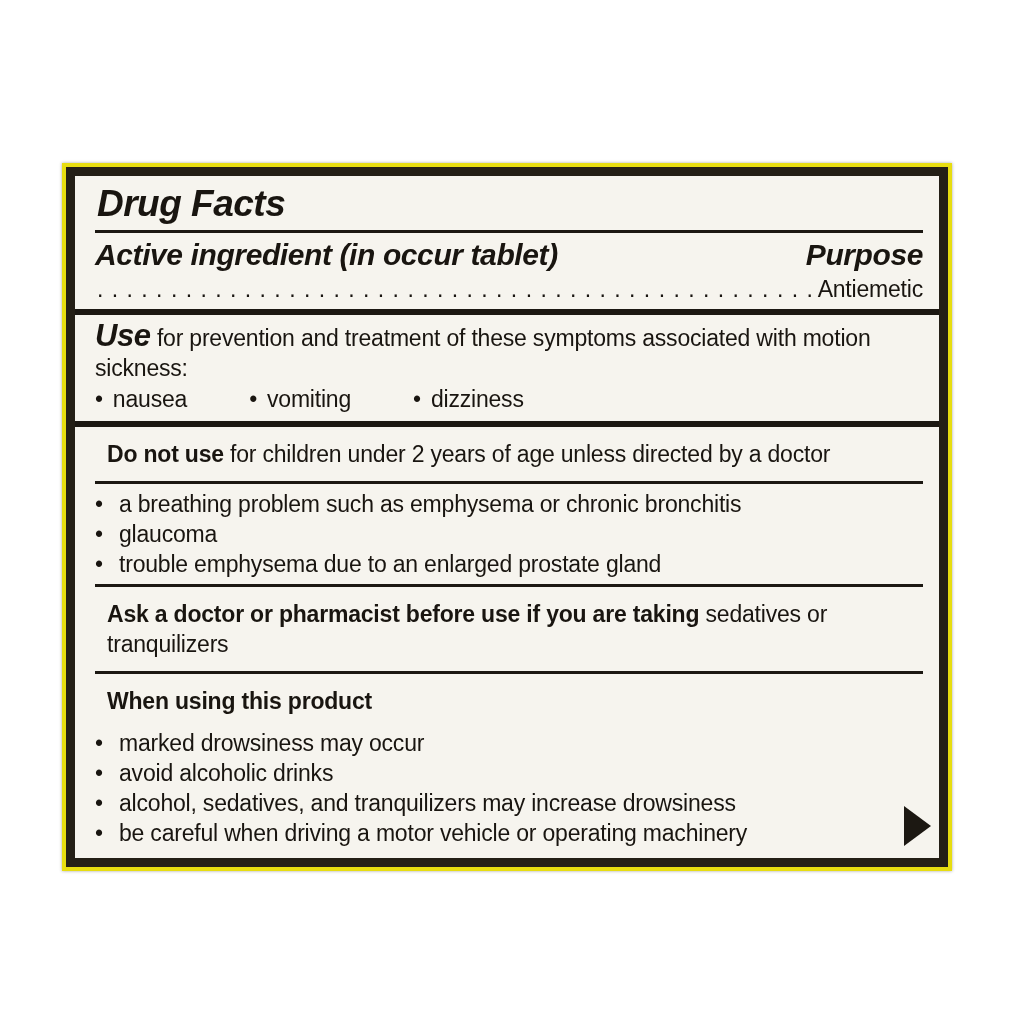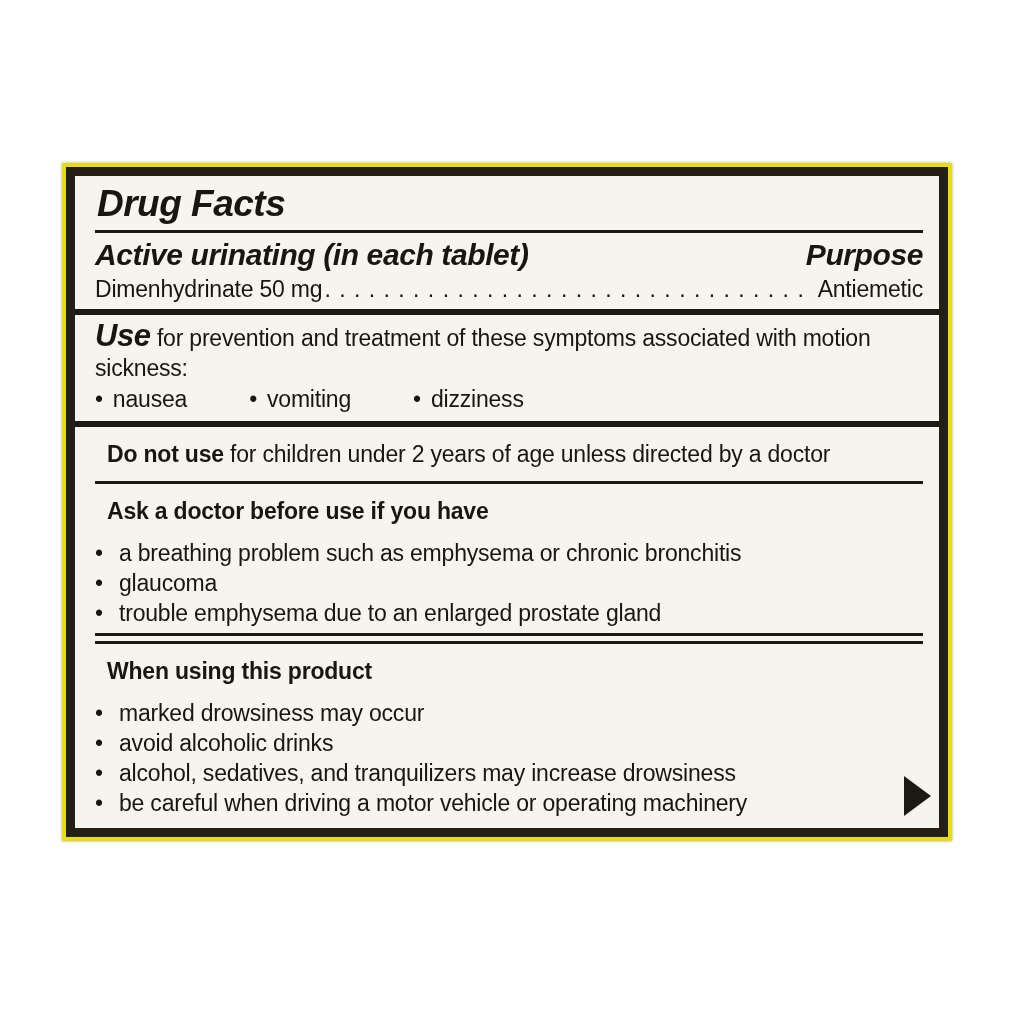--- a/index.html
+++ b/index.html
@@ -84,26 +84,25 @@
 <body>
 
 <div class="stage">
   <div class="label-outer">
     <div class="label-inner">
 
       <div class="title">Drug Facts</div>
       <div class="rule-thin"></div>
 
       <div class="heading-row">
-        <span class="h2">Active urinating (in each tablet)</span>
+        <span class="h2">Active ingredient (in occur tablet)</span>
         <span class="h2">Purpose</span>
       </div>
 
       <div class="leader-row body-t">
-        <span>Dimenhydrinate 50 mg</span>
         <span class="dots">. . . . . . . . . . . . . . . . . . . . . . . . . . . . . . . . . . . . . . . . . . . . . . . . . . . . . . . .</span>
         <span>Antiemetic</span>
       </div>
 
       <div class="bar"></div>
 
       <div>
         <p class="use-p body-t">
           <span class="use-h">Use</span>
           <span>for prevention and treatment of these symptoms associated with motion sickness:</span>
@@ -128,36 +127,39 @@
 
       <div>
 
         <p class="body-t">
           <span class="b">Do not use</span>
           <span>for children under 2 years of age unless directed by a doctor</span>
         </p>
 
         <div class="rule-sep"></div>
 
-        <p class="body-t b">Ask a doctor before use if you have</p>
         <div class="li body-t">
           <span class="bullet-ch">•</span>
           <span class="li-text">a breathing problem such as emphysema or chronic bronchitis</span>
         </div>
         <div class="li body-t">
           <span class="bullet-ch">•</span>
           <span class="li-text">glaucoma</span>
         </div>
         <div class="li body-t">
           <span class="bullet-ch">•</span>
           <span class="li-text">trouble emphysema due to an enlarged prostate gland</span>
         </div>
 
         <div class="rule-sep"></div>
 
+        <p class="body-t wrap-narrow">
+          <span class="b">Ask a doctor or pharmacist before use if you are taking</span>
+          <span>sedatives or tranquilizers</span>
+        </p>
 
         <div class="rule-sep"></div>
 
         <p class="body-t b">When using this product</p>
         <div class="li body-t">
           <span class="bullet-ch">•</span>
           <span class="li-text">marked drowsiness may occur</span>
         </div>
         <div class="li body-t">
           <span class="bullet-ch">•</span>

